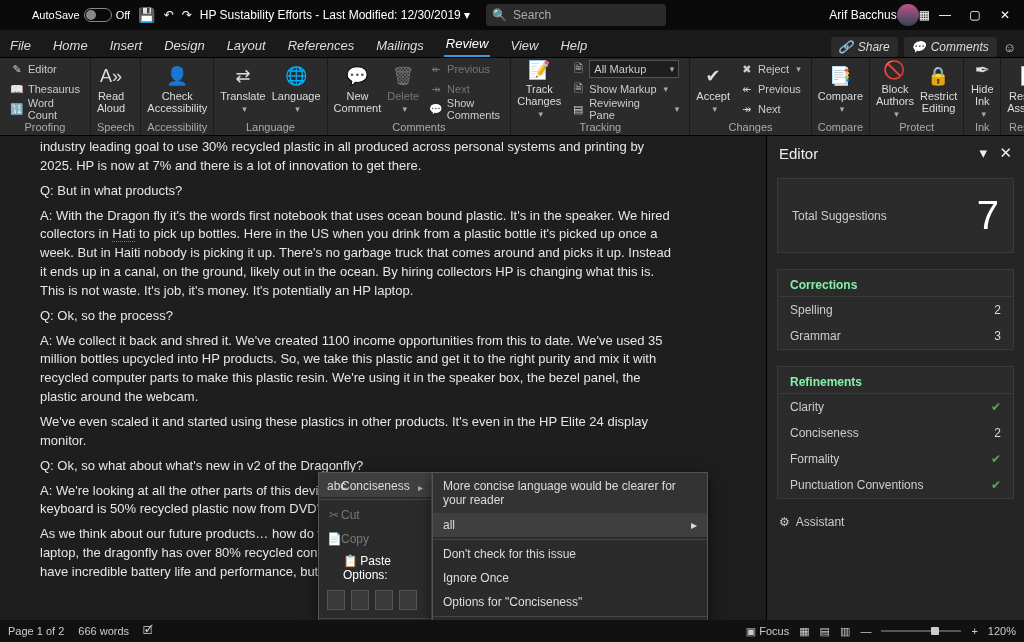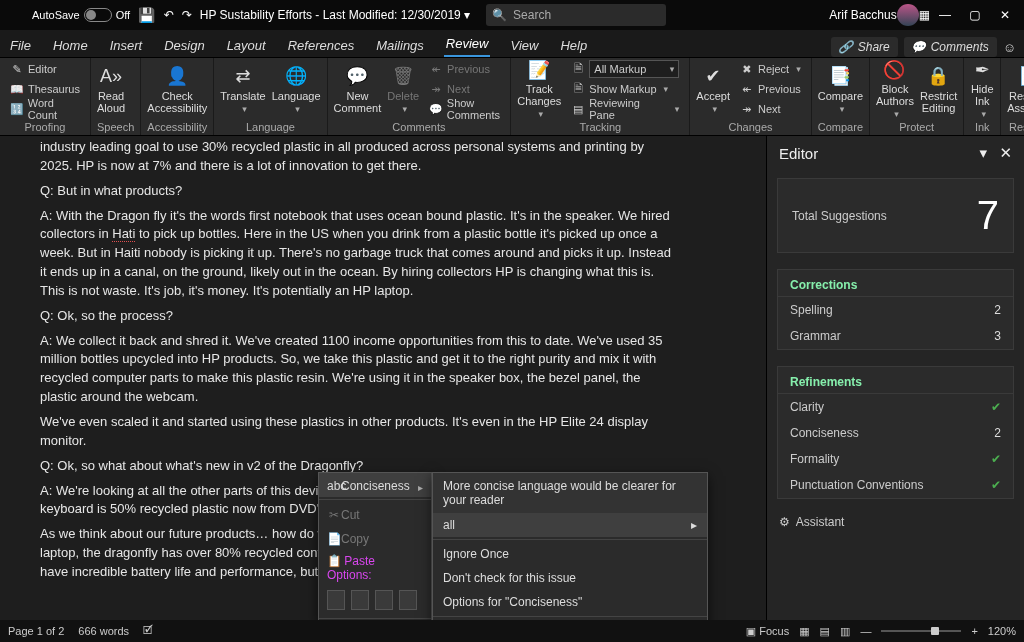--- a/index.html
+++ b/index.html
@@ -44,21 +44,21 @@
 .page p { margin:6px 0; }
 .err { border-bottom:1px dotted #e05050; }
 .err-b { border-bottom:1px dotted #5b8de0; }
 
 
 .ctx { position:absolute; left:318px; top:336px; width:114px; background:#2b2b2b; border:1px solid #555; box-shadow:0 4px 12px rgba(0,0,0,.6); font-size:12px; }
 .ctx .item { display:flex; align-items:flex-end; gap:0; padding:4px 8px; height:24px; color:#ddd; }
 .ctx .item.dim { color:#777; }
 .ctx .sep { height:1px; background:#444; margin:2px 0; }
 .ctx .item .arrow { margin-left:auto; font-size:10px; color:#aaa;}
-.ctx .paste-lbl { padding:4px 8px; color:#d946ef; }
+.ctx .paste-lbl { padding:4px 24px; color:#ffffff; }
 .ctx .paste-row { display:flex; gap:6px; padding:4px 8px 6px; }
 .ctx .paste-row .pic { width:18px; height:20px; background:#3a3a3a; border:1px solid #555; }
 .ctx .item.hi { background:#3f3f3f; }
 .submenu { position:absolute; left:432px; top:336px; width:276px; background:#2b2b2b; border:1px solid #555; box-shadow:0 4px 12px rgba(0,0,0,.6); font-size:12px; }
 .submenu .hdr { padding:6px 10px; color:#ddd; background:#333;}
 .submenu .item { display:flex; align-items:center; padding:5px 10px; height:24px; color:#ddd; justify-content:space-between;}
 .submenu .item.hi { background:#3f3f3f; }
 .submenu .sep { height:1px; background:#444; margin:2px 0;}
 
 
@@ -352,24 +352,24 @@
     </div>
 
     <div class="submenu">
       <div class="hdr">More concise language would be clearer for your reader</div>
       <div class="item hi">
           <span>all</span>
           <span>▸</span>
         </div>
       <div class="sep"></div>
       <div class="item">
+          <span>Don't check for this issue</span>
+        </div>
+      <div class="item">
           <span>Ignore Once</span>
-        </div>
-      <div class="item">
-          <span>Don't check for this issue</span>
         </div>
       <div class="item">
           <span>Options for "Conciseness"</span>
         </div>
       <div class="sep"></div>
       <div class="item">&nbsp;</div>
     </div>
   </div>
 
   <div class="editor-pane">

